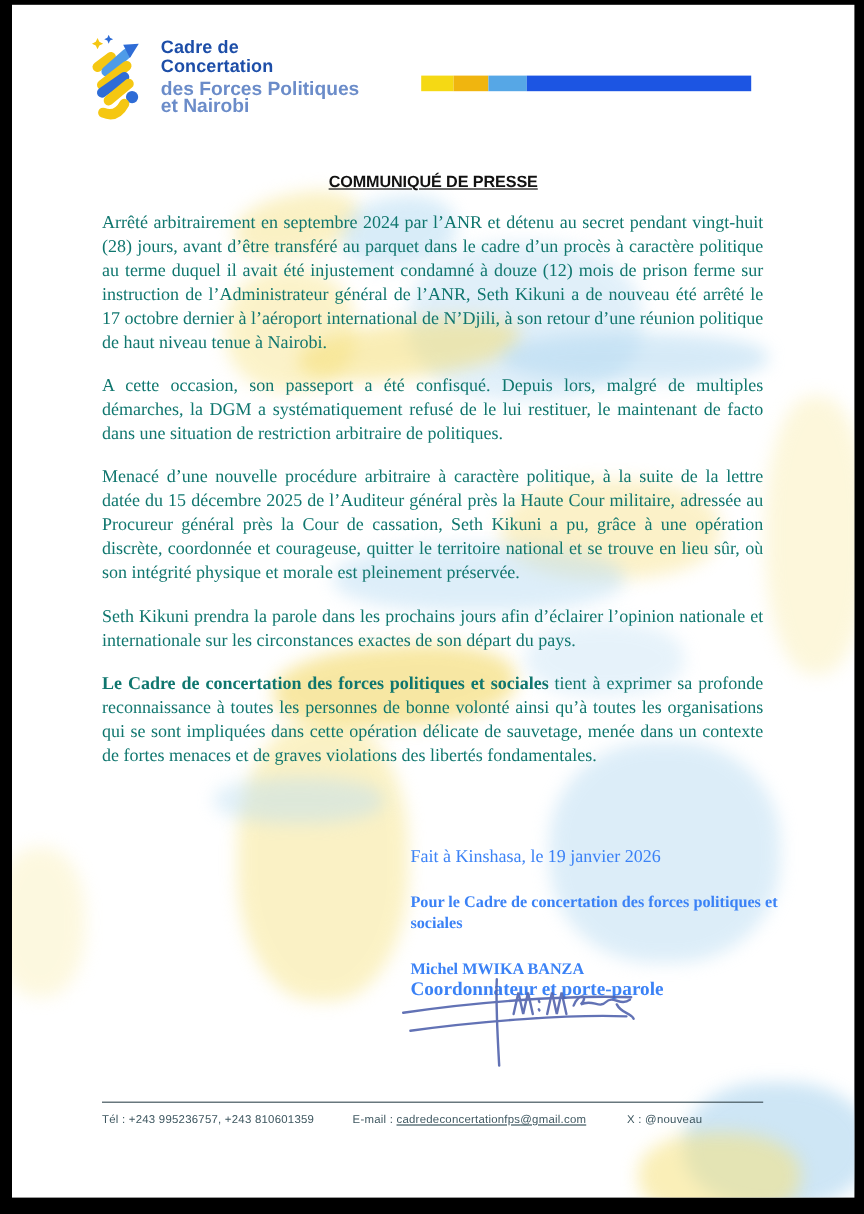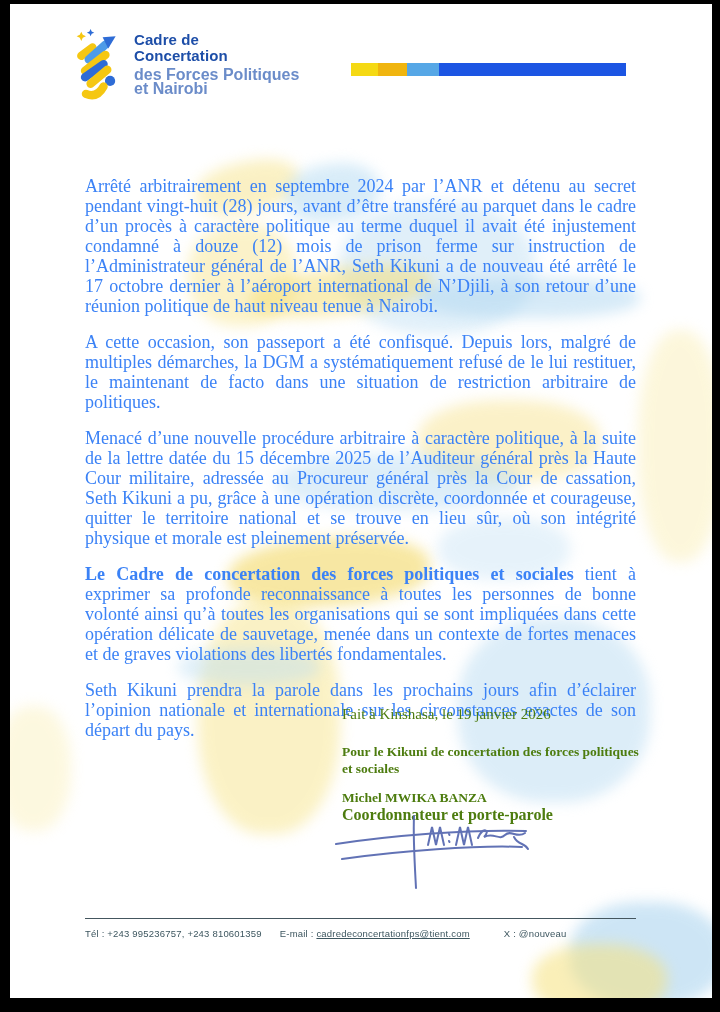--- a/index.html
+++ b/index.html
@@ -41,36 +41,36 @@
   .color-bar{position:absolute;left:341px;top:59px;height:13px;display:flex;}
   .bar-seg1{width:27px;height:100%;}
   .bar-seg2{width:29px;height:100%;}
   .bar-seg3{width:32px;height:100%;}
   .bar-seg4{width:187px;height:100%;}
   .doc-title{
     position:absolute;left:0;right:0;top:140px;text-align:center;
     font-family:"Liberation Sans",sans-serif;font-weight:bold;font-size:13.5px;
     letter-spacing:-0.1px;color:#111;text-decoration:underline;
   }
-  .body-text{position:absolute;left:75px;right:76px;top:172px;font-size:18px;color:#3b82f6;}
+  .body-text{position:absolute;left:75px;right:76px;top:172px;font-size:15px;color:#0f766e;}
   .body-text p{margin:0 0 16px 0;line-height:20px;text-align:justify;}
   .body-text b{font-weight:bold;}
-  .closing{position:absolute;left:332px;top:700px;width:306px;color:#4d7c0f;}
+  .closing{position:absolute;left:332px;top:700px;width:306px;color:#3b82f6;}
   .dateline{font-size:15px;line-height:20px;}
   .on-behalf{margin-top:20px;font-size:13.5px;font-weight:bold;line-height:16.5px;}
-  .signatory-name{margin-top:13px;font-size:13.5px;font-weight:bold;line-height:16.5px;}
+  .signatory-name{margin-top:23px;font-size:13.5px;font-weight:bold;line-height:16.5px;}
   .signatory-title{font-size:16px;font-weight:bold;line-height:16.5px;}
   .signature{position:absolute;left:318px;top:810px;width:210px;height:78px;}
   .footer-rule{position:absolute;left:75px;top:914px;width:551px;border-top:1.2px solid #44565e;}
   .footer-row{
     position:absolute;left:75px;top:924px;width:560px;
     font-family:"Liberation Sans",sans-serif;font-size:9.5px;color:#3d565f;
     display:flex;align-items:baseline;white-space:nowrap;letter-spacing:.2px;
   }
-  .footer-tel{margin-right:18px;}
+  .footer-tel{margin-right:32px;}
   .footer-email-group{margin-right:34px;}
   .footer-email{text-decoration:underline;color:#3d565f;}
 </style>
 </head>
 <body>
 
 <div class="page">
 
   <div>
     <div class="wm wm-y1"></div>
@@ -117,32 +117,33 @@
       </div>
     </div>
 
     <div class="color-bar">
       <div class="bar-seg1" style="background-color: rgb(245, 217, 20);"></div>
       <div class="bar-seg2" style="background-color: rgb(240, 181, 15);"></div>
       <div class="bar-seg3" style="background-color: rgb(86, 167, 230);"></div>
       <div class="bar-seg4" style="background-color: rgb(28, 85, 227);"></div>
     </div>
 
+    <div class="doc-title">COMMUNIQUÉ DE PRESSE</div>
 
     <div class="body-text">
       <p>Arrêté arbitrairement en septembre 2024 par l’ANR et détenu au secret pendant vingt-huit (28) jours, avant d’être transféré au parquet dans le cadre d’un procès à caractère politique au terme duquel il avait été injustement condamné à douze (12) mois de prison ferme sur instruction de l’Administrateur général de l’ANR, Seth Kikuni a de nouveau été arrêté le 17 octobre dernier à l’aéroport international de N’Djili, à son retour d’une réunion politique de haut niveau tenue à Nairobi.</p>
       <p>A cette occasion, son passeport a été confisqué. Depuis lors, malgré de multiples démarches, la DGM a systématiquement refusé de le lui restituer, le maintenant de facto dans une situation de restriction arbitraire de politiques.</p>
       <p>Menacé d’une nouvelle procédure arbitraire à caractère politique, à la suite de la lettre datée du 15 décembre 2025 de l’Auditeur général près la Haute Cour militaire, adressée au Procureur général près la Cour de cassation, Seth Kikuni a pu, grâce à une opération discrète, coordonnée et courageuse, quitter le territoire national et se trouve en lieu sûr, où son intégrité physique et morale est pleinement préservée.</p>
+      <p>Seth Kikuni prendra la parole dans les prochains jours afin d’éclairer l’opinion nationale et internationale sur les circonstances exactes de son départ du pays.</p>
       <p><b>Le Cadre de concertation des forces politiques et sociales</b><span> tient à exprimer sa profonde reconnaissance à toutes les personnes de bonne volonté ainsi qu’à toutes les organisations qui se sont impliquées dans cette opération délicate de sauvetage, menée dans un contexte de fortes menaces et de graves violations des libertés fondamentales.</span></p>
-      <p>Seth Kikuni prendra la parole dans les prochains jours afin d’éclairer l’opinion nationale et internationale sur les circonstances exactes de son départ du pays.</p>
     </div>
 
     <div class="closing">
       <div class="dateline">Fait à Kinshasa, le 19 janvier 2026</div>
-      <div class="on-behalf">Pour le Kikuni de concertation des forces politiques et sociales</div>
+      <div class="on-behalf">Pour le Cadre de concertation des forces politiques et sociales</div>
       <div class="signatory-name">Michel MWIKA BANZA</div>
       <div class="signatory-title">Coordonnateur et porte-parole</div>
     </div>
 
     <svg class="signature" viewBox="0 0 210 78">
       <g stroke="#5163ad" stroke-width="2" fill="none" stroke-linecap="round" opacity="0.9">
         <path d="M8,30 C60,22 140,15 198,17"></path>
         <path d="M86,2 C85,25 87,55 88,74"></path>
         <path d="M14,45 C70,37 150,31 194,33"></path>
         <path d="M100,31 L104,13 L108,31 L112,13 L116,31"></path>
@@ -150,18 +151,18 @@
         <path d="M121,27 L121.5,28"></path>
         <path d="M128,31 L132,13 L136,31 L140,13 L144,31"></path>
         <path d="M150,24 C155,12 163,16 156,23 C166,18 171,27 177,21 C183,15 189,25 197,19"></path>
         <path d="M186,23 C190,31 197,29 200,35"></path>
       </g>
     </svg>
 
     <div class="footer-rule"></div>
     <div class="footer-row">
       <span class="footer-tel">Tél : +243 995236757, +243 810601359</span>
-      <span class="footer-email-group"><span>E-mail : </span><span class="footer-email">cadredeconcertationfps@tient.com</span></span>
+      <span class="footer-email-group"><span>E-mail : </span><span class="footer-email">cadredeconcertationfps@gmail.com</span></span>
       <span>X : @nouveau</span>
     </div>
 
   </div>
 </div>
 
 </body></html>

